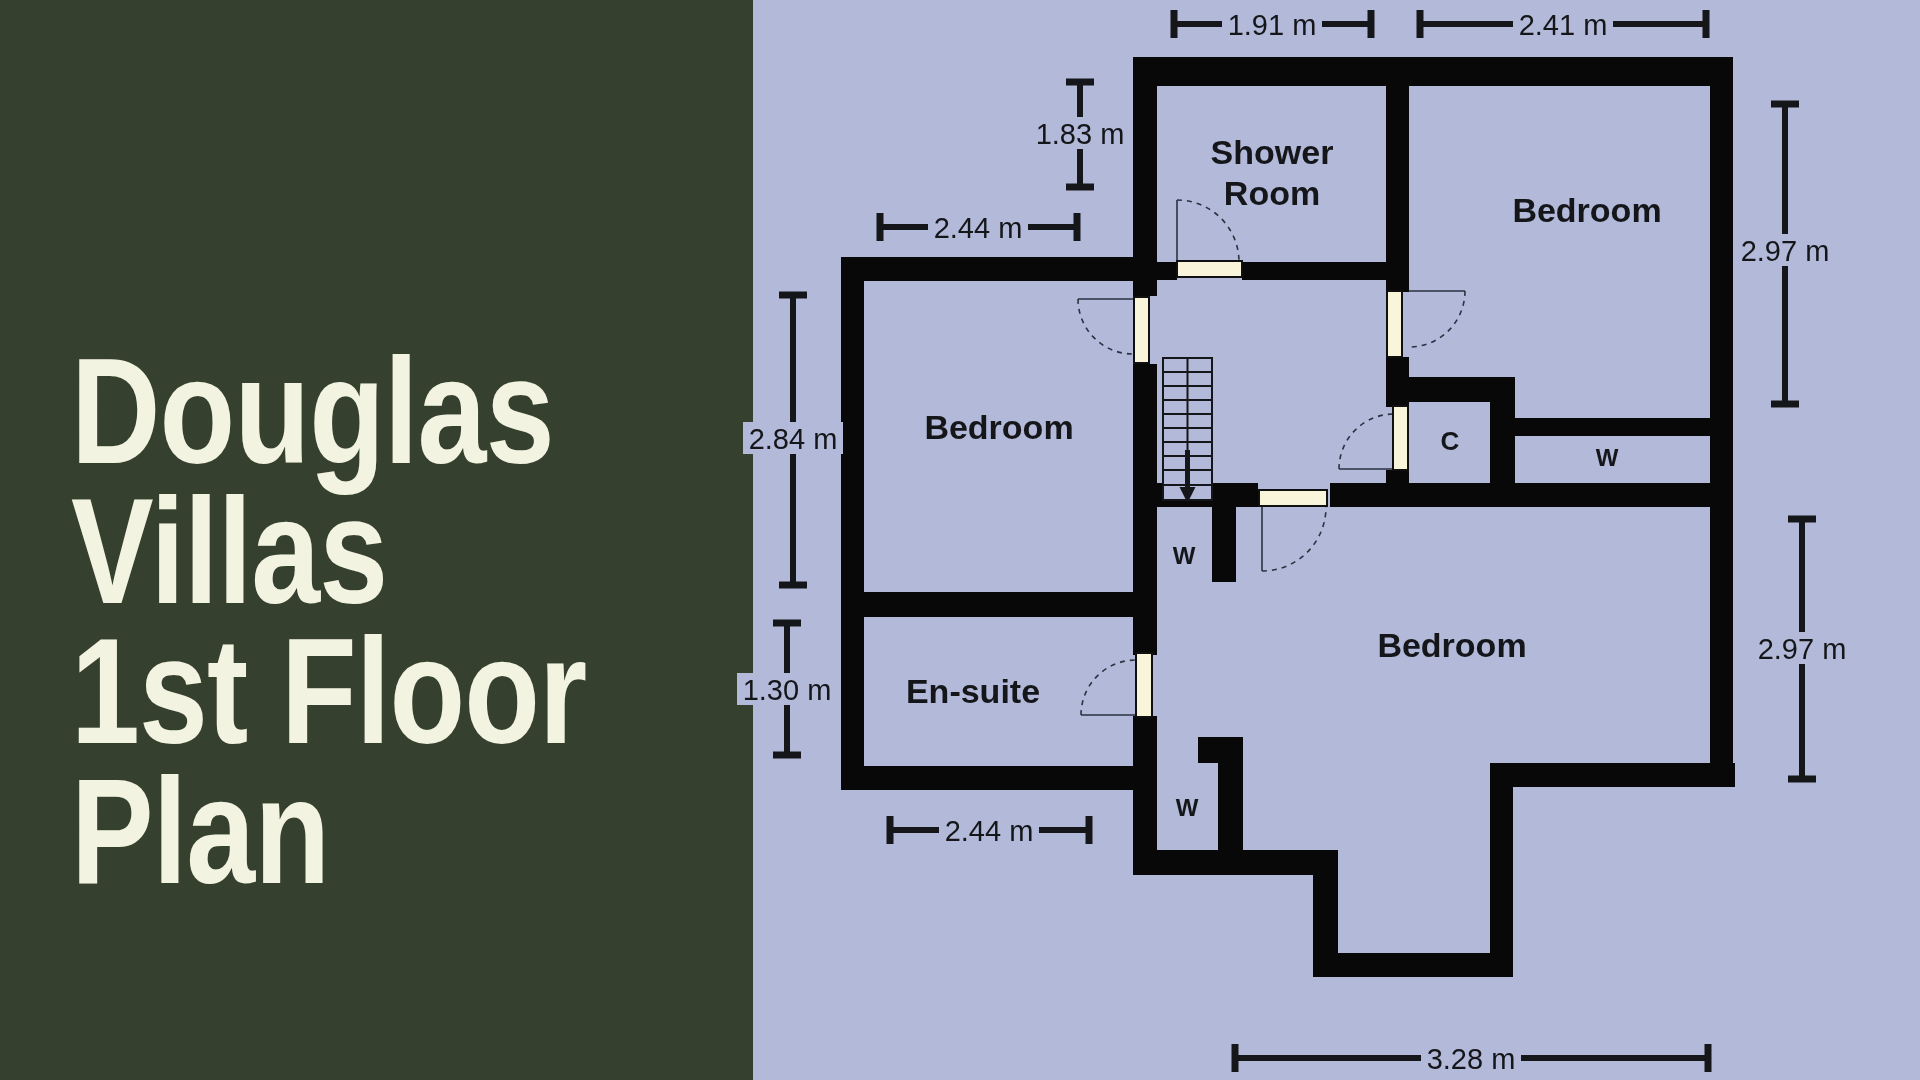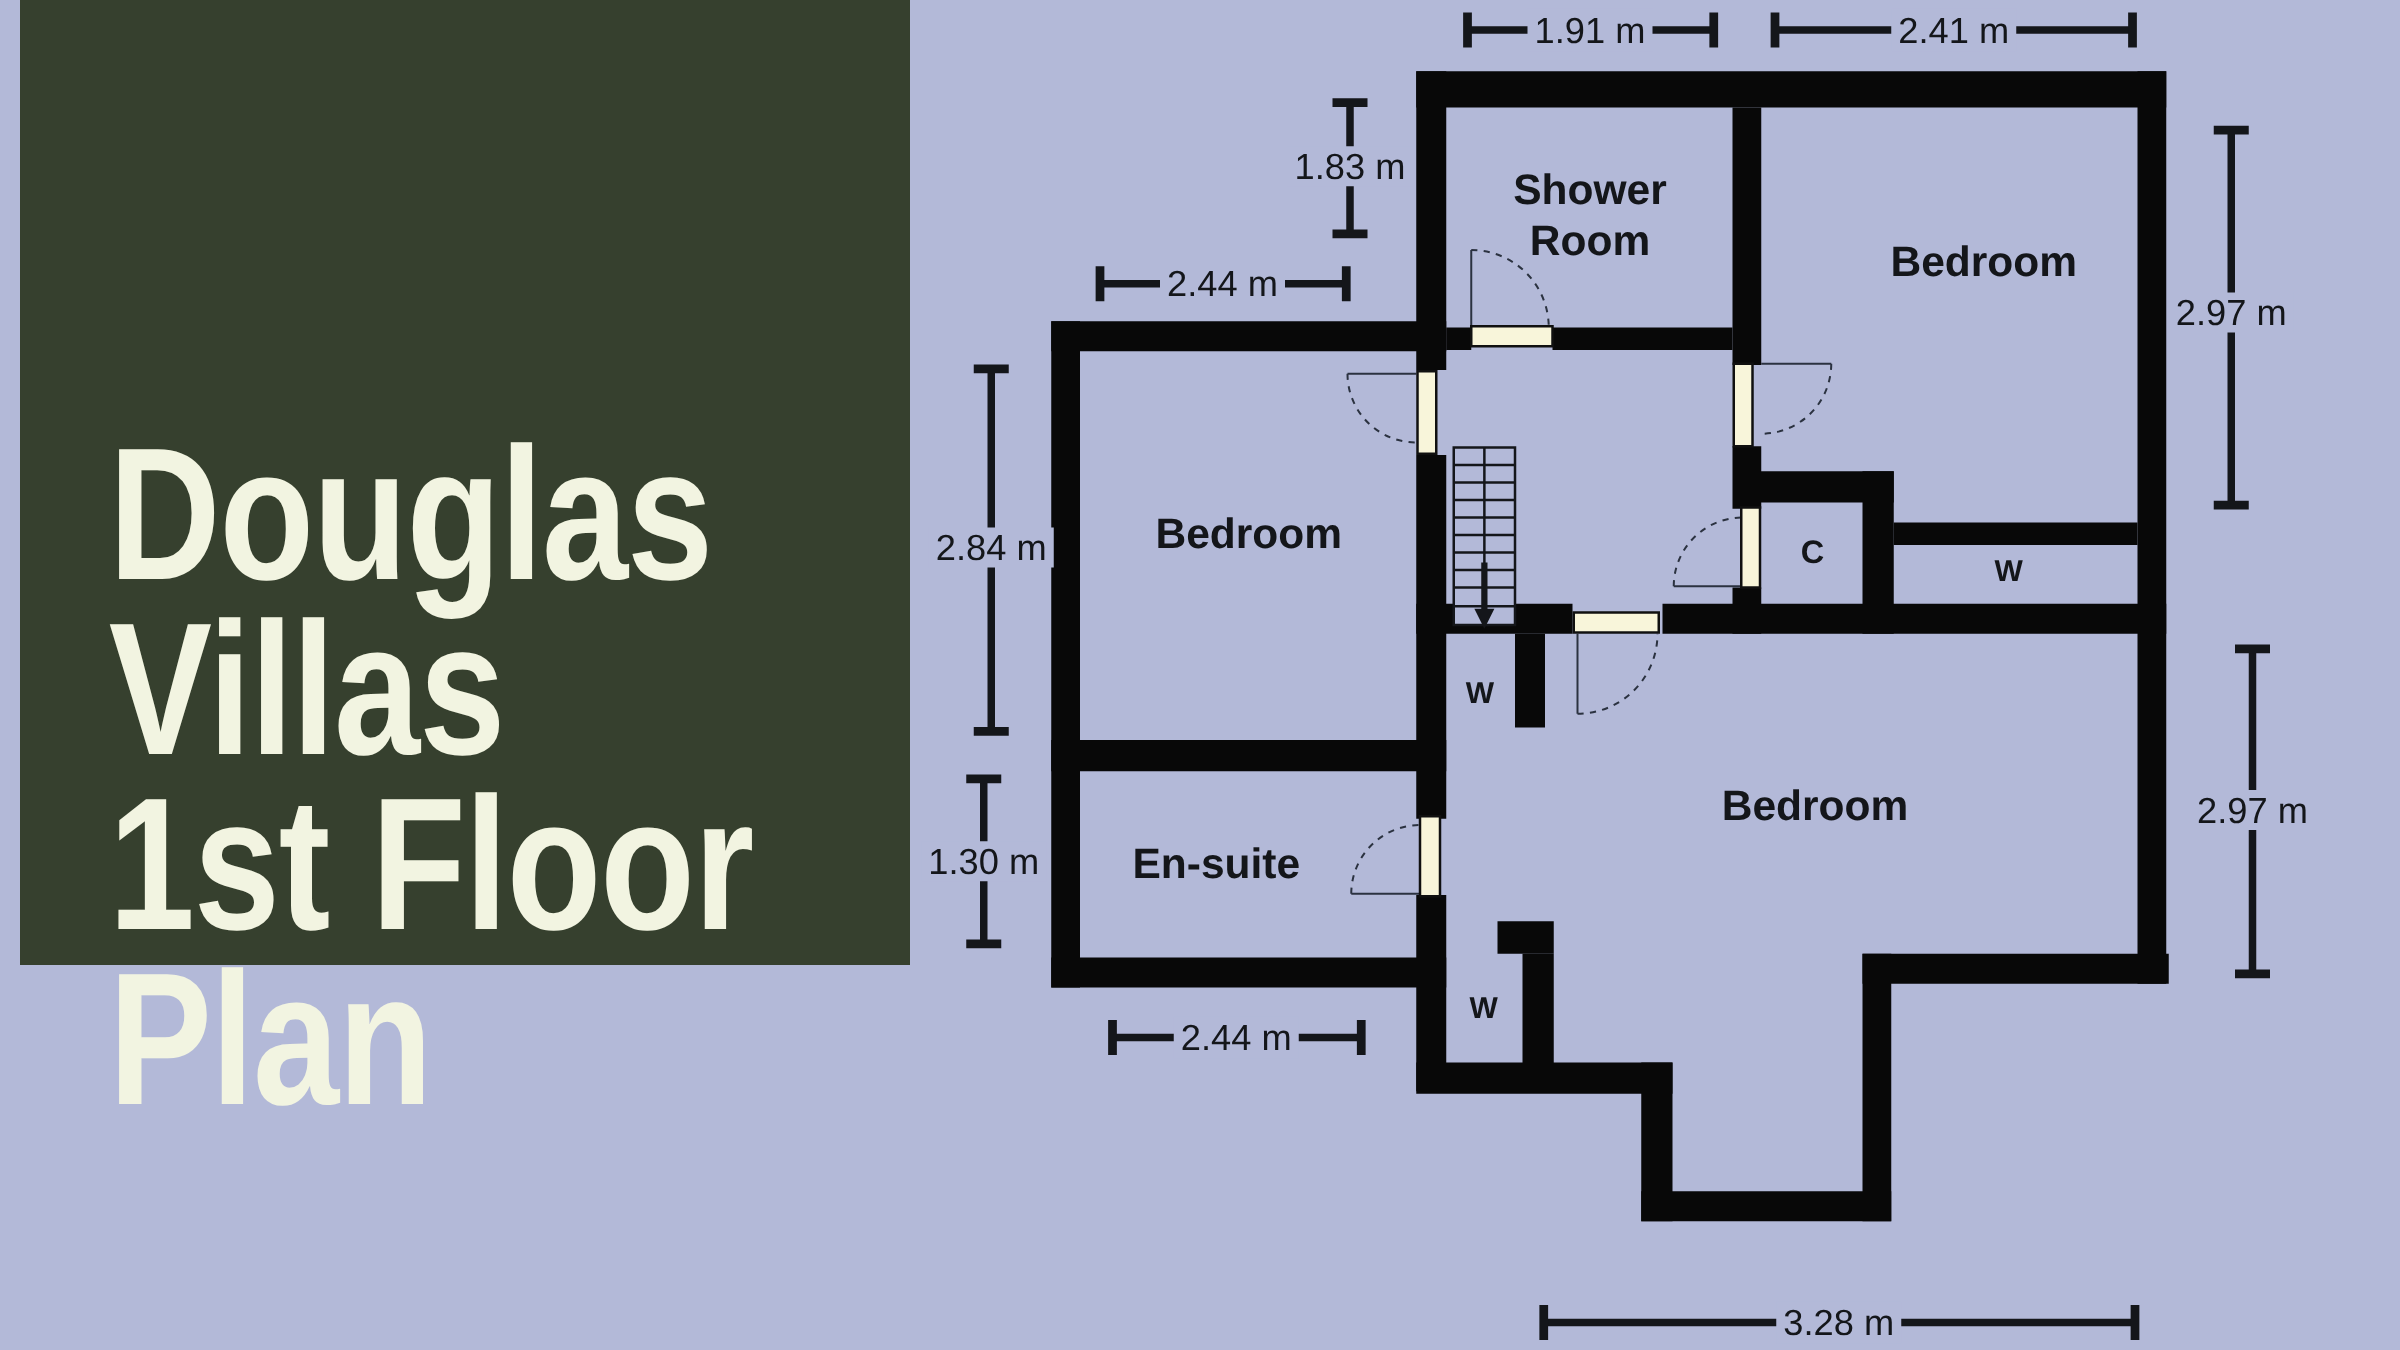--- a/index.html
+++ b/index.html
@@ -4,21 +4,21 @@
 <style>
   :root{
     --green:#36402e; --lavender:#b3b9d8; --cream:#f2f4e1;
     --wall:#080808; --door:#f8f5da; --ink:#14161a;
   }
   html,body{margin:0;padding:0;}
   body{
     width:1920px;height:1080px;overflow:hidden;background:var(--lavender);
     font-family:"Liberation Sans","DejaVu Sans",sans-serif;position:relative;
   }
-  .left-panel{position:absolute;left:16px;top:0;width:712px;height:772px;background:var(--green);}
+  .left-panel{position:absolute;left:0;top:0;width:712px;height:1080px;background:var(--green);padding-left:41px;}
   .title{
     position:absolute;left:71px;top:341px;color:var(--cream);
     font-weight:bold;font-size:151px;line-height:140px;letter-spacing:-1px;
     transform:scaleX(0.82);transform-origin:0 0;white-space:nowrap;
   }
   svg{position:absolute;left:0;top:0;}
   svg text{font-family:"Liberation Sans","DejaVu Sans",sans-serif;fill:var(--ink);}
   .wall{fill:var(--wall);}
   .door{fill:var(--door);stroke:#101010;stroke-width:2;}
   .swing-line{stroke:#2b3240;stroke-width:1.6;fill:none;}

